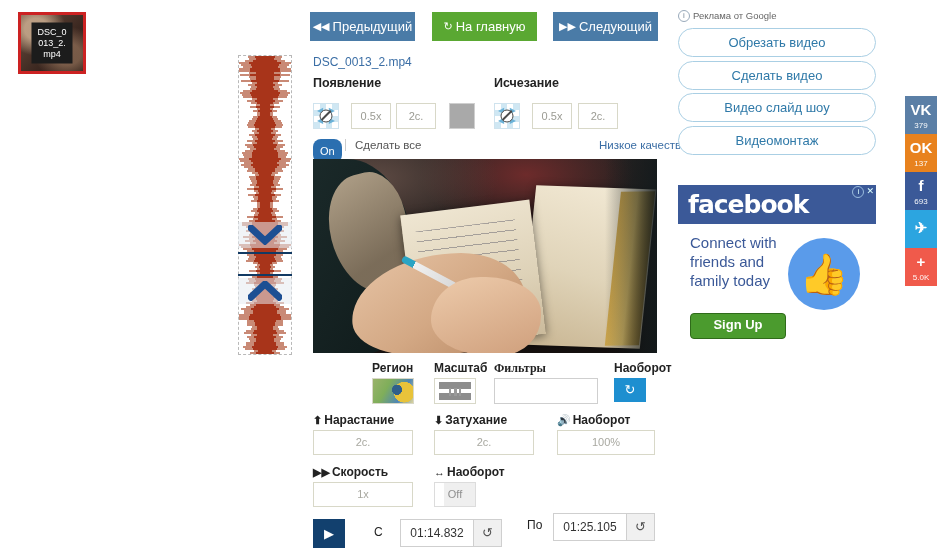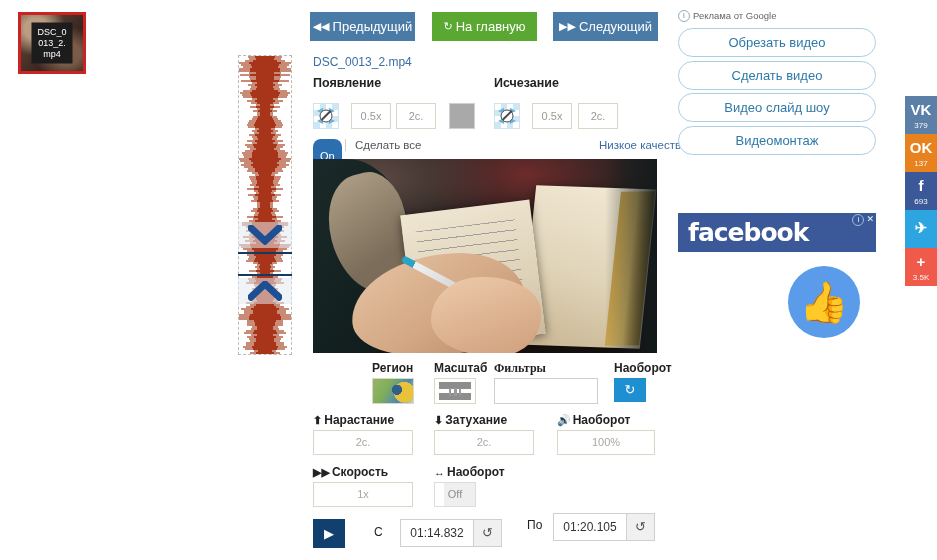--- a/index.html
+++ b/index.html
@@ -88,21 +88,21 @@
   #tb-b1{left:532px;}
   #tb-b2{left:578px;}
   .graybox{
     position:absolute;top:103px;left:449px;width:26px;height:26px;
     background:#a9a9a9;border:1px solid #cfcfcf;box-sizing:border-box;cursor:pointer;
   }
 
   
   #on-badge{
     left:313px;top:139px;background:#2b6fb0;color:#fff;
-    font-size:11px;padding:11px 7px;cursor:pointer;border-radius:8px;
+    font-size:11px;padding:6px 7px;cursor:pointer;border-radius:8px;
   }
   #show-all{left:345px;top:139px;font-size:11.5px;color:#555;
     border-left:1px solid #ccc;padding-left:9px;cursor:pointer;}
   #low-q{left:599px;top:139px;font-size:11.5px;color:#3b6ea5;cursor:pointer;}
 
   
   #video{
     left:313px;top:159px;width:344px;height:194px;overflow:hidden;
     background:#1a1410;cursor:pointer;
   }
@@ -282,21 +282,21 @@
     position:absolute;left:678px;width:198px;height:29px;
     box-sizing:border-box;border:1px solid #aacfe4;border-radius:15px;
     background:#fff;color:#2f79a8;font-size:13px;
     text-align:center;line-height:27px;cursor:pointer;
   }
   #pill1{top:28px;}
   #pill2{top:61px;}
   #pill3{top:93px;}
   #pill4{top:126px;}
 
-  #fbad{left:678px;top:185px;width:198px;height:162px;background:#fff;cursor:pointer;margin-top:28px;}
+  #fbad{left:678px;top:185px;width:198px;height:162px;background:#fff;cursor:pointer;}
   #fbad .hdr{
     position:absolute;left:0;top:0;width:100%;height:39px;background:#3b5998;
   }
   #fbad .logo{
     position:absolute;left:10px;top:5px;color:#fff;font-size:25px;
     font-weight:bold;letter-spacing:-1px;
     font-family:"DejaVu Sans", sans-serif;
   }
   #fbad .corner{position:absolute;right:2px;top:1px;font-size:9px;color:#cfe;}
   #fbad .corner .ii{
@@ -756,57 +756,59 @@
 
 <div class="abs" id="play-btn">
   <span>▶</span>
 </div>
 <div class="abs" id="lbl-from">С</div>
 <div class="timebox" id="t-from">01:14.832</div>
 <div class="refresh" id="r-from">
   <span>↺</span>
 </div>
 <div class="abs" id="lbl-to">По</div>
-<div class="timebox" id="t-to">01:20.105</div>
+<div class="timebox" id="t-to">01:25.105</div>
 <div class="refresh" id="r-to">
   <span>↺</span>
 </div>
 
 <div class="abs" id="ads-label">
   <span class="ii">i</span><span>Реклама от Google</span>
 </div>
 <div class="pill" id="pill1">Обрезать видео</div>
 <div class="pill" id="pill2">Сделать видео</div>
 <div class="pill" id="pill3">Видео слайд шоу</div>
 <div class="pill" id="pill4">Видеомонтаж</div>
 
 <div class="abs" id="fbad">
   <div class="hdr"></div>
   <div class="logo">facebook</div>
   <div class="corner">
     <span class="ii">i</span><span class="xx">✕</span>
   </div>
+  <div class="txt">Connect with friends and family today</div>
   <div class="thumb">
     <span class="tu">👍</span>
   </div>
+  <div class="signup">Sign Up</div>
 </div>
 
 <div id="social">
     <div class="s" style="background: rgb(91, 127, 166);">
       <span class="g">VK</span>
       <span class="c">379</span>
     </div>
     <div class="s" style="background: rgb(232, 130, 30);">
       <span class="g">OK</span>
       <span class="c">137</span>
     </div>
     <div class="s" style="background: rgb(59, 89, 152);">
       <span class="g">f</span>
       <span class="c">693</span>
     </div>
     <div class="s nocount" style="background: rgb(44, 165, 224);">
       <span class="g">✈</span>
     </div>
     <div class="s" style="background: rgb(240, 90, 75);">
       <span class="g">+</span>
-      <span class="c">3.5K</span>
+      <span class="c">5.0K</span>
     </div>
   </div>
 
 </body></html>

